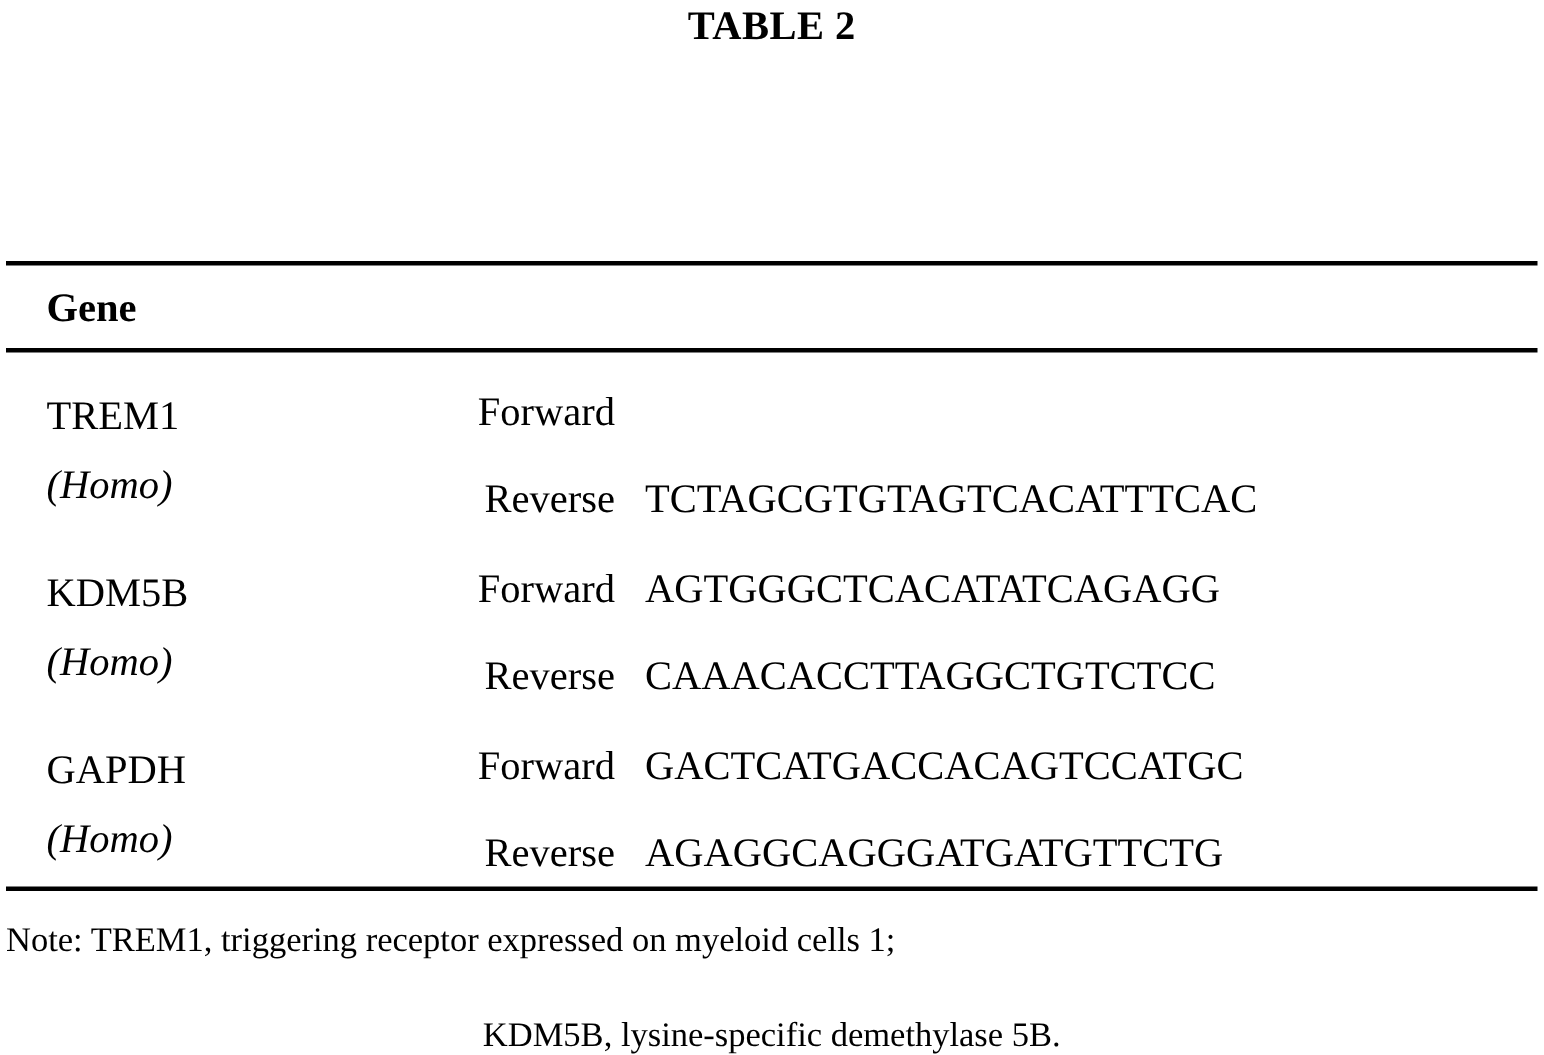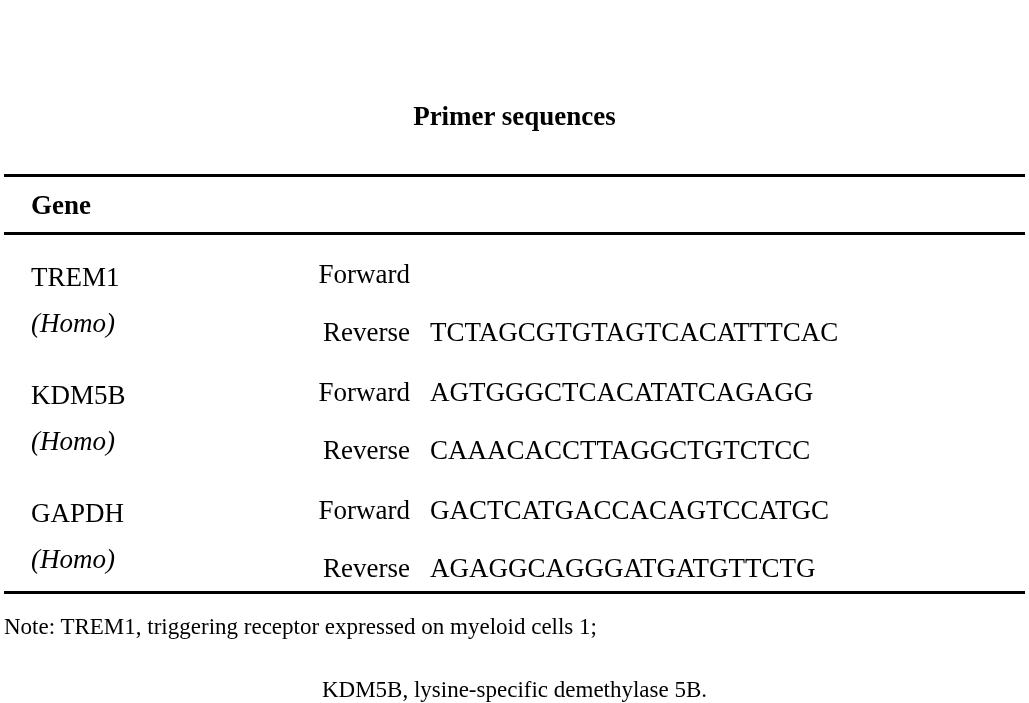--- a/index.html
+++ b/index.html
@@ -131,22 +131,22 @@
     text-align: justify;
     text-justify: inter-word;
   }
   .note .last-line { display: block; text-align: center; margin-top: 20px; }
 </style>
 </head>
 <body>
 
 <div class="page">
 
-
-  <div class="table-caption">Primer sequences</div>
+  <div class="table-label">TABLE 2</div>
+
 
   <div class="rule rule-top"></div>
 
   <div class="head-gene">Gene</div>
 
 
   <div class="rule rule-header"></div>
 
   <div class="body-area">
 

